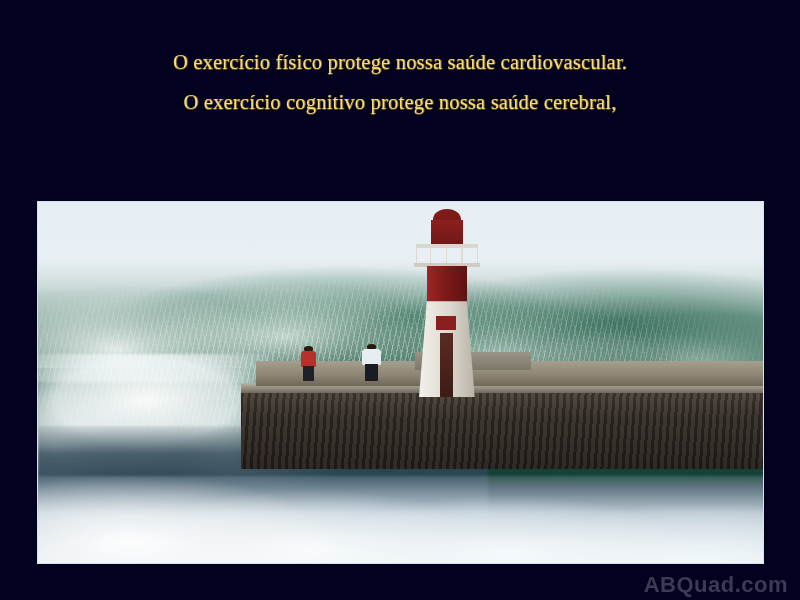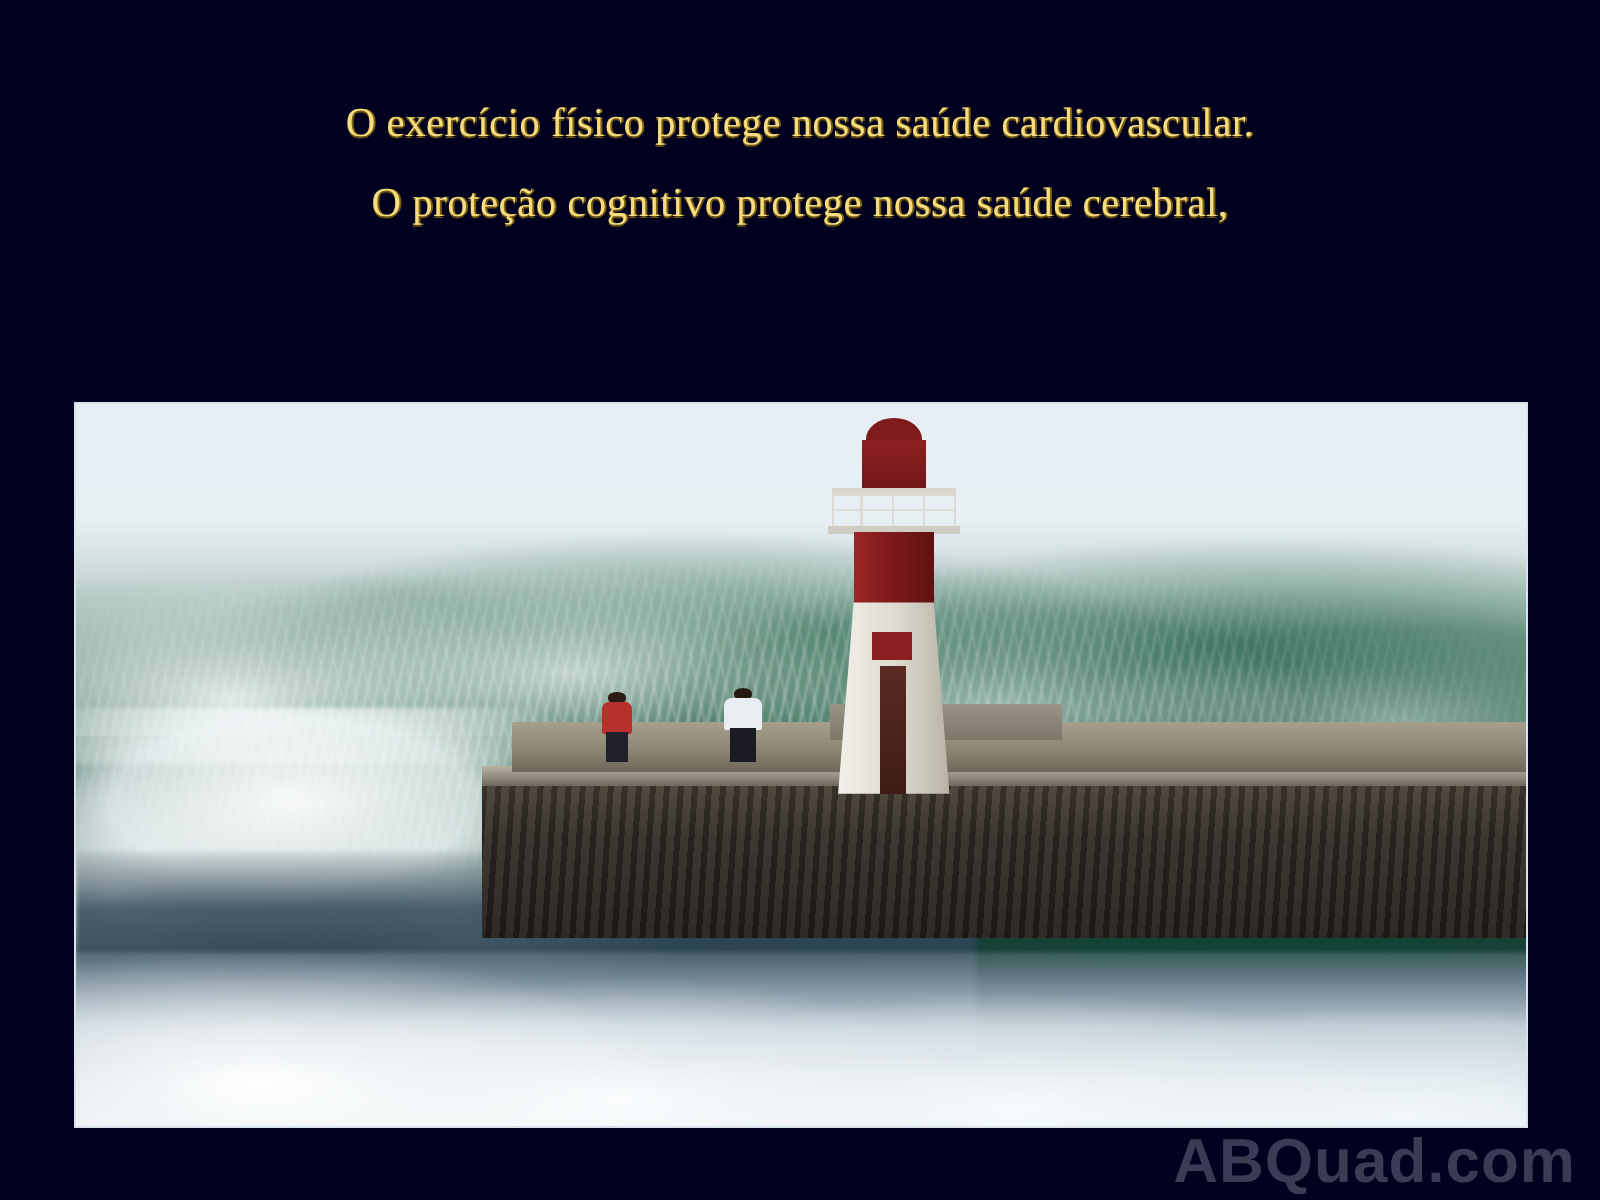--- a/index.html
+++ b/index.html
@@ -309,34 +309,34 @@
   #person-white .p-torso { left: 8%;  top: 14%; width: 84%; height: 44%; background: #e8edf2; border-radius: 22% 22% 8% 8%; }
   #person-white .p-legs  { left: 18%; top: 56%; width: 64%; height: 46%; background: #1b1b24; }
 
   
   #watermark {
     position: absolute;
     right: 12px;
     bottom: 4px;
     color: #3b3b53;
     font-family: "Liberation Sans", sans-serif;
-    font-size: 31px;
+    font-size: 22px;
     font-weight: bold;
     letter-spacing: 0.5px;
     line-height: 1;
   }
 </style>
 </head>
 <body>
 
 <div id="slide">
 
   <div id="caption">
     <span class="caption-line">O exercício físico protege nossa saúde cardiovascular.</span>
-    <span class="caption-line">O proteção cognitivo protege nossa saúde cerebral,</span>
+    <span class="caption-line">O exercício cognitivo protege nossa saúde cerebral,</span>
   </div>
 
   <div id="photo-frame">
     <div id="photo">
 
       <div class="sky"></div>
       <div class="wave-green"></div>
       <div class="wave-crest"></div>
       <div class="spray"></div>
       <div class="foam-left"></div>

